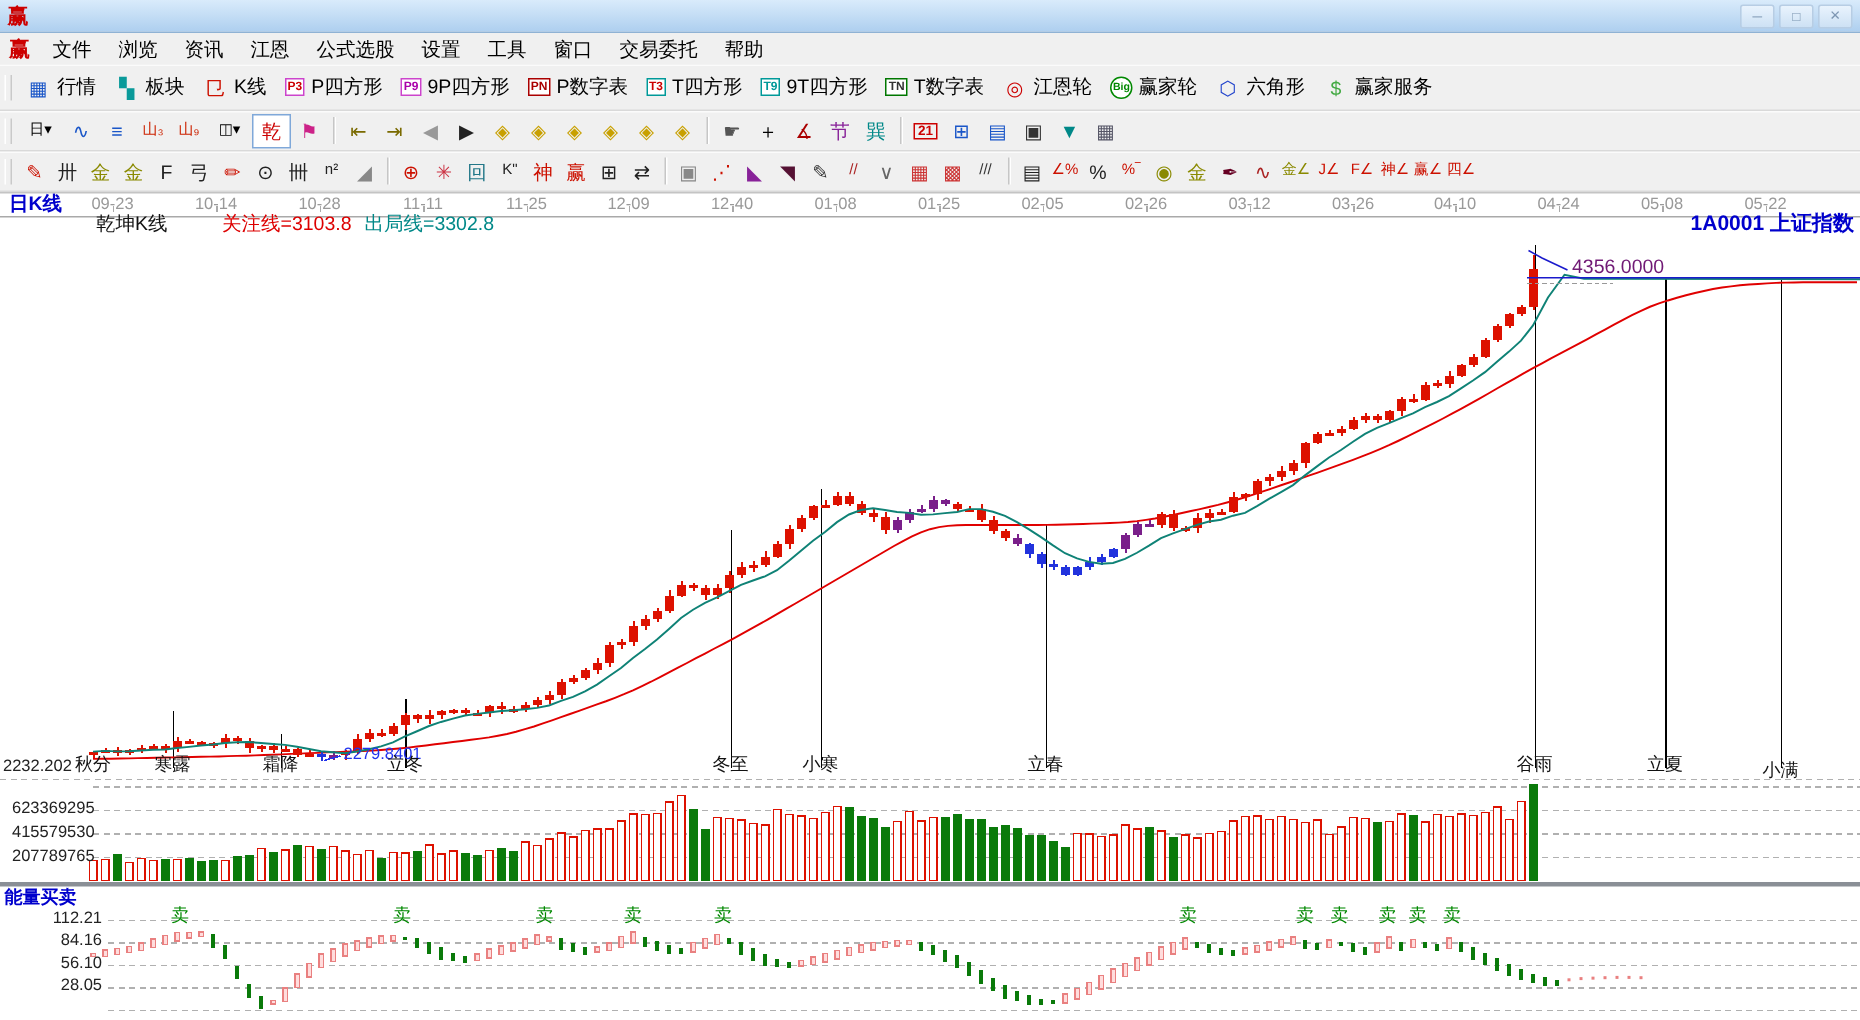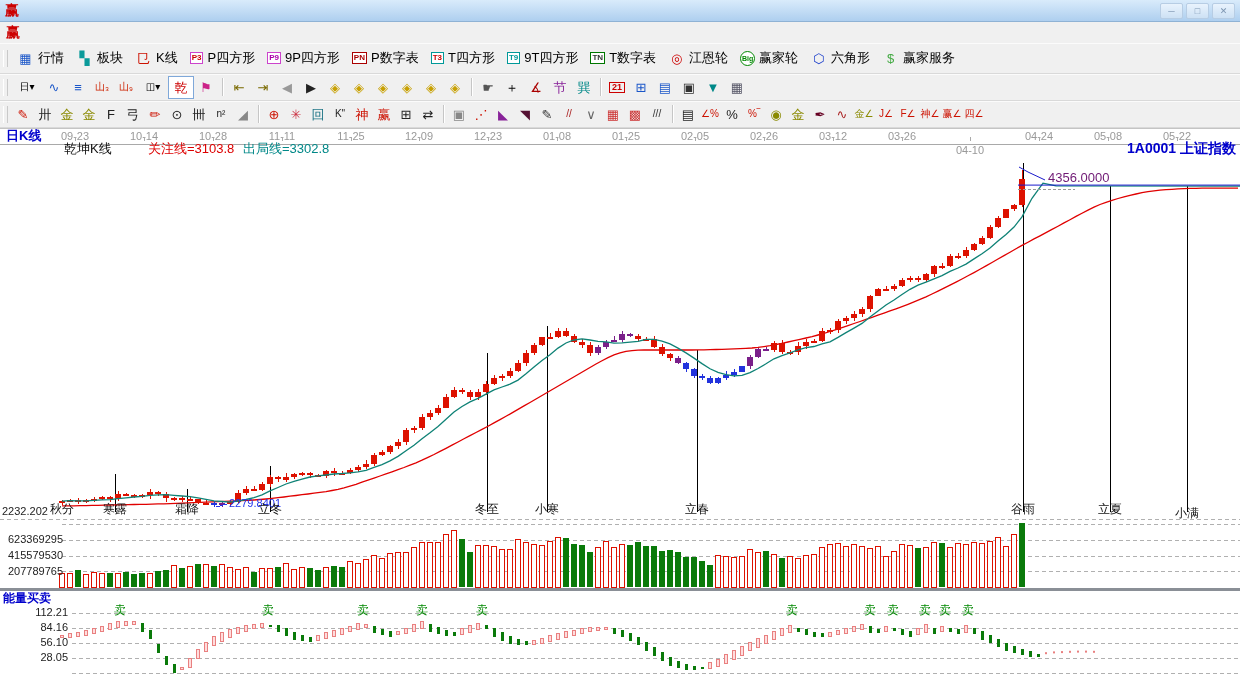--- a/index.html
+++ b/index.html
@@ -49,20 +49,32 @@
     <span class="tlogo">赢</span>
     <span class="winbtns">
       <span class="winbtn">─</span>
       <span class="winbtn">□</span>
       <span class="winbtn">✕</span>
     </span>
   </div>
 
   <div class="menubar">
     <span class="mlogo">赢</span>
+    <span id="menu-items" style="display:flex">
+        <span class="menu-item">文件</span>
+        <span class="menu-item">浏览</span>
+        <span class="menu-item">资讯</span>
+        <span class="menu-item">江恩</span>
+        <span class="menu-item">公式选股</span>
+        <span class="menu-item">设置</span>
+        <span class="menu-item">工具</span>
+        <span class="menu-item">窗口</span>
+        <span class="menu-item">交易委托</span>
+        <span class="menu-item">帮助</span>
+      </span>
   </div>
 
   <div class="toolbar tb1" id="tb1">
       <div class="grip"></div>
       <div class="tb1-item">
         <span class="icon16" style="color: rgb(26, 86, 200);">▦</span>
         <span>行情</span>
       </div>
       <div class="tb1-item">
         <span class="icon16" style="color: rgb(10, 154, 154);">▚</span>
@@ -342,28 +354,28 @@
       </div>
     </div>
 
   <div class="datebar" id="datebar">
       <div class="lbl datelbl" style="left:53px;top:1px;position:absolute">09-23</div>
       <div class="lbl datelbl" style="left:122px;top:1px;position:absolute">10-14</div>
       <div class="lbl datelbl" style="left:191px;top:1px;position:absolute">10-28</div>
       <div class="lbl datelbl" style="left:260px;top:1px;position:absolute">11-11</div>
       <div class="lbl datelbl" style="left:329px;top:1px;position:absolute">11-25</div>
       <div class="lbl datelbl" style="left:397px;top:1px;position:absolute">12-09</div>
-      <div class="lbl datelbl" style="left:466px;top:1px;position:absolute">12-23</div>
+      <div class="lbl datelbl" style="left:466px;top:1px;position:absolute">12-40</div>
       <div class="lbl datelbl" style="left:535px;top:1px;position:absolute">01-08</div>
       <div class="lbl datelbl" style="left:604px;top:1px;position:absolute">01-25</div>
       <div class="lbl datelbl" style="left:673px;top:1px;position:absolute">02-05</div>
       <div class="lbl datelbl" style="left:742px;top:1px;position:absolute">02-26</div>
       <div class="lbl datelbl" style="left:811px;top:1px;position:absolute">03-12</div>
       <div class="lbl datelbl" style="left:880px;top:1px;position:absolute">03-26</div>
-      <div class="lbl datelbl" style="left:948px;top:15px;position:absolute">04-10</div>
+      <div class="lbl datelbl" style="left:948px;top:1px;position:absolute">04-10</div>
       <div class="lbl datelbl" style="left:1017px;top:1px;position:absolute">04-24</div>
       <div class="lbl datelbl" style="left:1086px;top:1px;position:absolute">05-08</div>
       <div class="lbl datelbl" style="left:1155px;top:1px;position:absolute">05-22</div>
     </div>
 
   <svg id="chart" width="1240" height="680" viewBox="0 0 1240 680">
       <line x1="0" y1="519.5" x2="1240" y2="519.5" stroke="#b0b0b0" stroke-dasharray="4 3" shape-rendering="crispEdges"></line>
       <line x1="62" y1="571.83" x2="1240" y2="571.83" stroke="#b0b0b0" stroke-dasharray="4 3" shape-rendering="crispEdges"></line>
       <line x1="62" y1="556.16" x2="1240" y2="556.16" stroke="#b0b0b0" stroke-dasharray="4 3" shape-rendering="crispEdges"></line>
       <line x1="62" y1="540.49" x2="1240" y2="540.49" stroke="#b0b0b0" stroke-dasharray="4 3" shape-rendering="crispEdges"></line>

